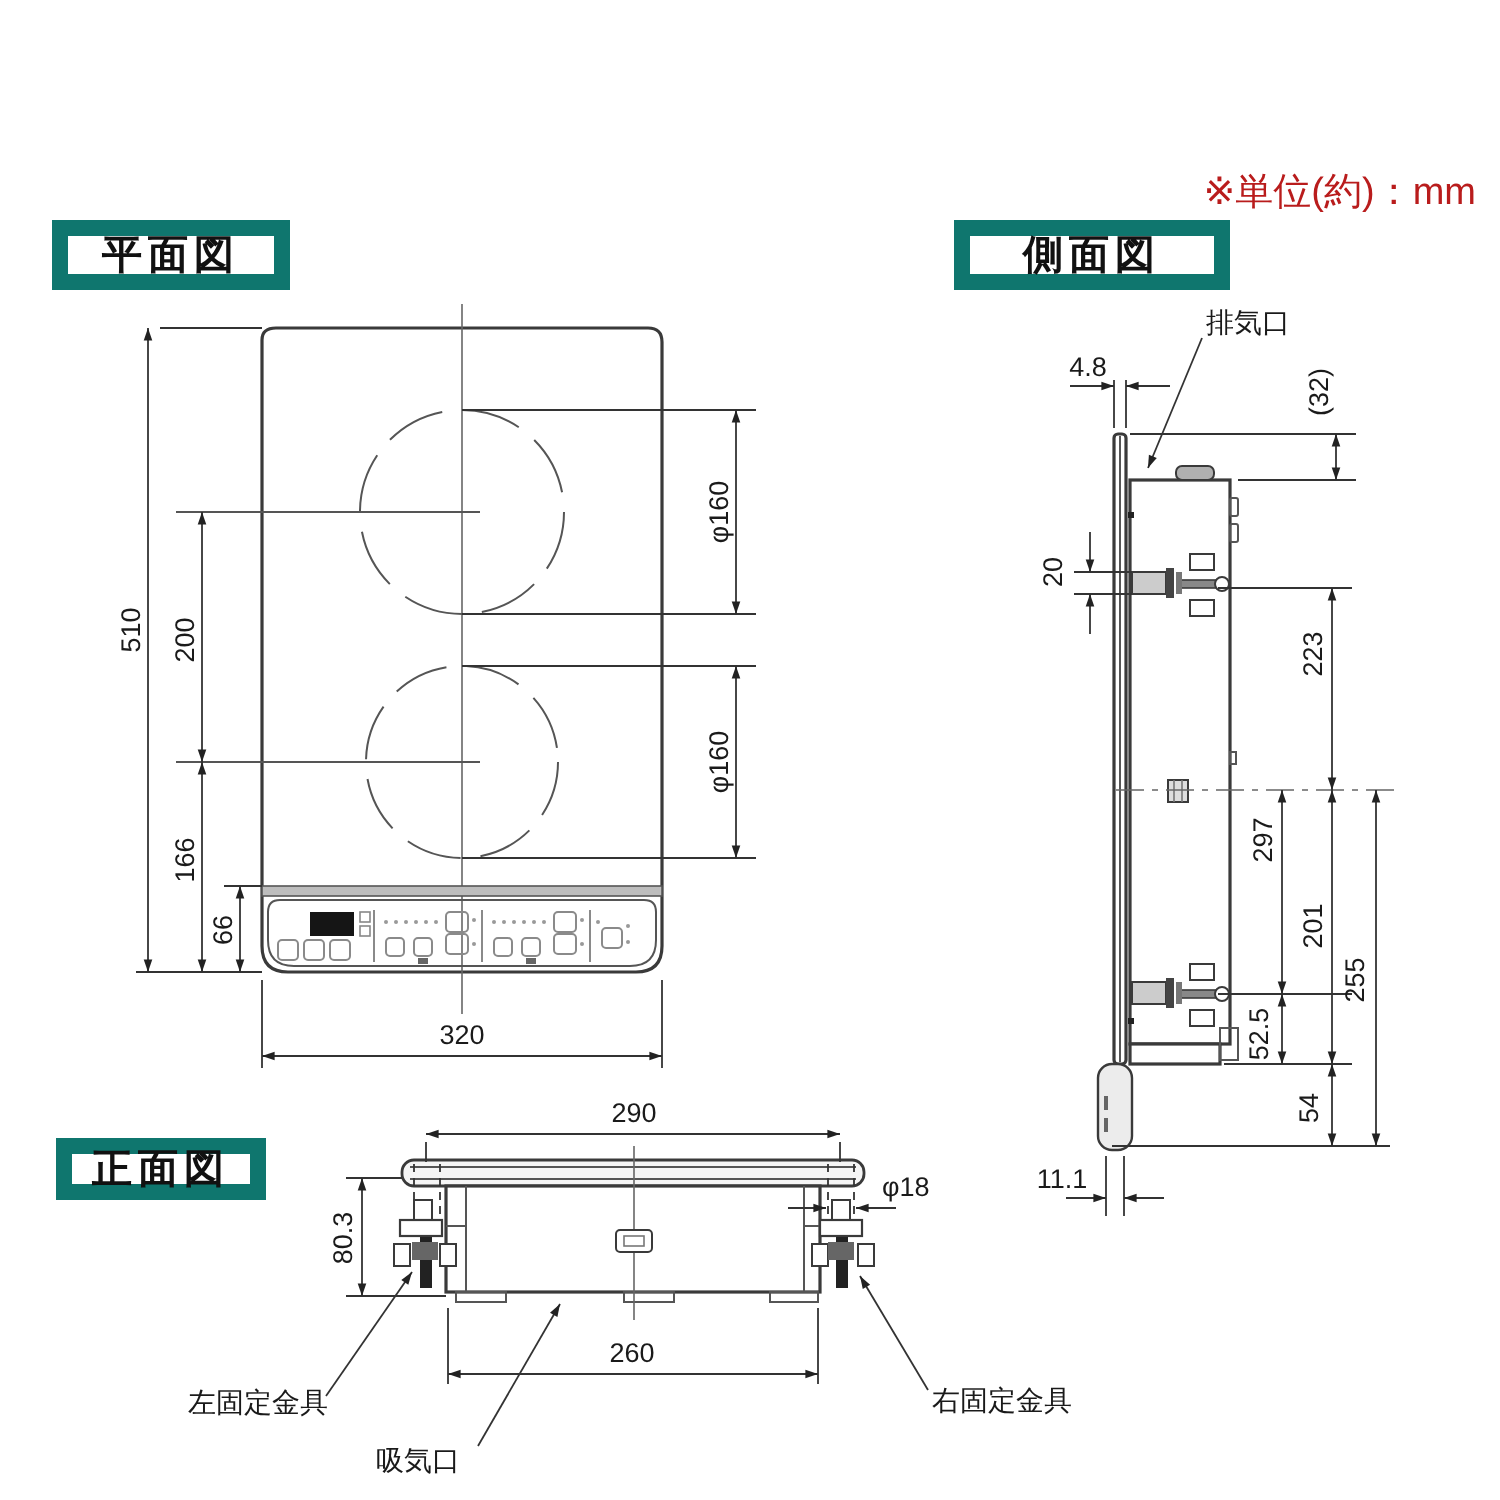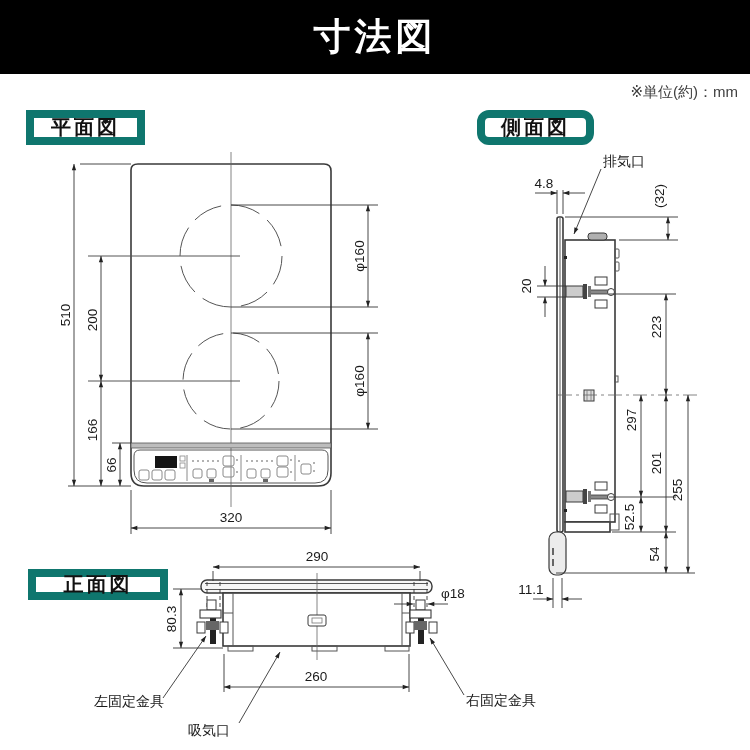--- a/index.html
+++ b/index.html
@@ -1,43 +1,40 @@
 <!DOCTYPE html>
 <html><head>
 <meta charset="utf-8">
 <style>
   html,body{margin:0;padding:0;background:#ffffff;}
   #stage{position:relative;width:750px;height:750px;background:#ffffff;overflow:hidden;
          font-family:"Liberation Sans","DejaVu Sans",sans-serif;}
   .titlebar{position:absolute;left:0;top:0;width:750px;height:74px;background:#000000;
             display:flex;align-items:center;justify-content:center;}
   .titlebar h1{margin:0;color:#ffffff;font-size:37px;font-weight:bold;letter-spacing:4px;}
-  .unitnote{position:absolute;right:12px;top:83px;font-size:15px;color:#404040;}
+  .unitnote{position:absolute;right:12px;top:83px;font-size:19px;color:#b91c1c;}
   .viewbox{position:absolute;border:8px solid #0f766e;background:#fff;display:flex;
            align-items:center;justify-content:center;font-size:20px;font-weight:bold;
            color:#111;letter-spacing:3px;box-sizing:border-box;}
   #box-plan{left:26px;top:110px;width:119px;height:35px;}
-  #box-side{left:477px;top:110px;width:117px;height:35px;border-radius:12px;}
-  #box-front{left:28px;top:569px;width:140px;height:31px;}
+  #box-side{left:477px;top:110px;width:138px;height:35px;}
+  #box-front{left:28px;top:569px;width:105px;height:31px;}
   svg{position:absolute;left:0;top:0;}
   svg text{fill:#1a1a1a;font-family:"Liberation Sans","DejaVu Sans",sans-serif;font-size:13.5px;}
   svg text.jp{font-size:14px;}
   .outline{stroke:#3a3a3a;stroke-width:1.6;fill:#ffffff;}
   .thin{stroke:#555;stroke-width:1;fill:none;}
   .dim{stroke:#333;stroke-width:0.9;fill:none;}
   .ctr{stroke:#666;stroke-width:0.8;fill:none;}
 </style>
 </head>
 <body>
 
 <div id="stage">
 
-  <div class="titlebar">
-    <h1>寸法図</h1>
-  </div>
   <div class="unitnote">※単位(約)：mm</div>
 
   <div id="box-plan" class="viewbox">
     <span>平面図</span>
   </div>
   <div id="box-side" class="viewbox">
     <span>側面図</span>
   </div>
   <div id="box-front" class="viewbox">
     <span>正面図</span>

